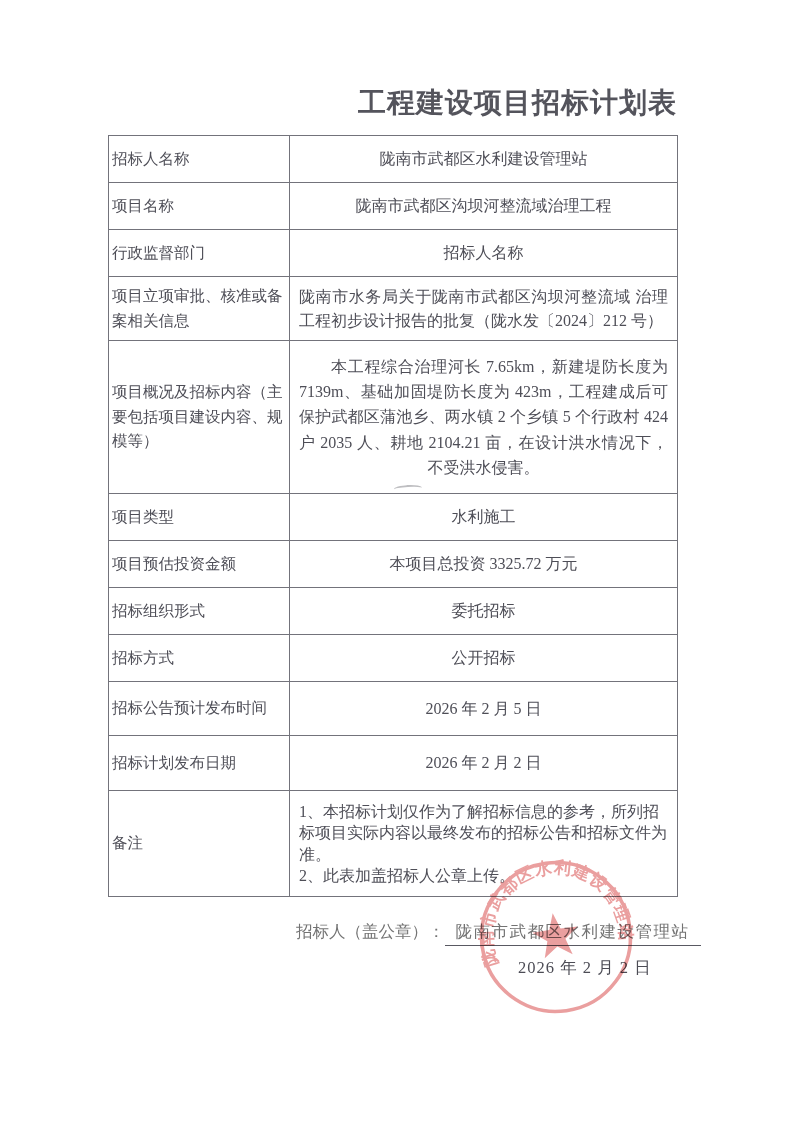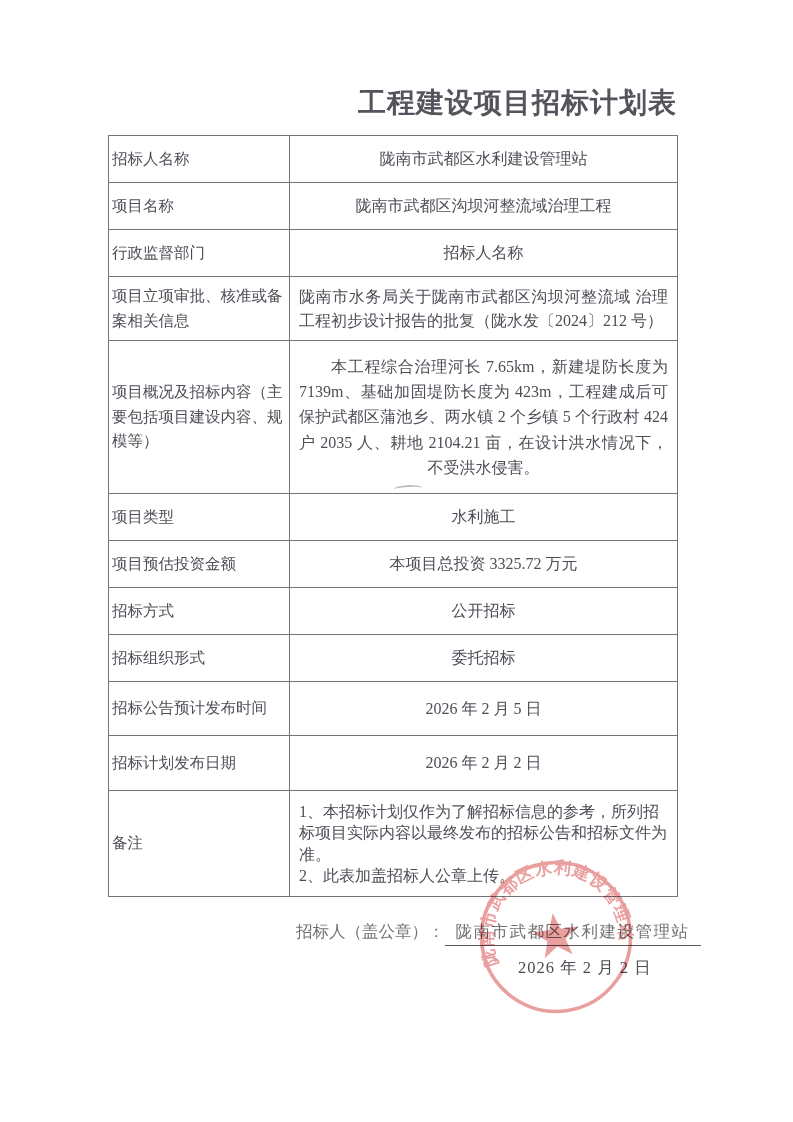--- a/index.html
+++ b/index.html
@@ -154,26 +154,26 @@
       </tr>
       <tr class="r-std">
         <td class="label">项目类型</td>
         <td class="value">水利施工</td>
       </tr>
       <tr class="r-std">
         <td class="label">项目预估投资金额</td>
         <td class="value">本项目总投资 3325.72 万元</td>
       </tr>
       <tr class="r-std">
+        <td class="label">招标组织形式</td>
+        <td class="value">委托招标</td>
+      </tr>
+      <tr class="r-std">
         <td class="label">招标方式</td>
         <td class="value">公开招标</td>
-      </tr>
-      <tr class="r-std">
-        <td class="label">招标组织形式</td>
-        <td class="value">委托招标</td>
       </tr>
       <tr class="r-10">
         <td class="label">招标公告预计发布时间</td>
         <td class="value">2026 年 2 月 5 日</td>
       </tr>
       <tr class="r-11">
         <td class="label">招标计划发布日期</td>
         <td class="value">2026 年 2 月 2 日</td>
       </tr>
       <tr class="r-12">

